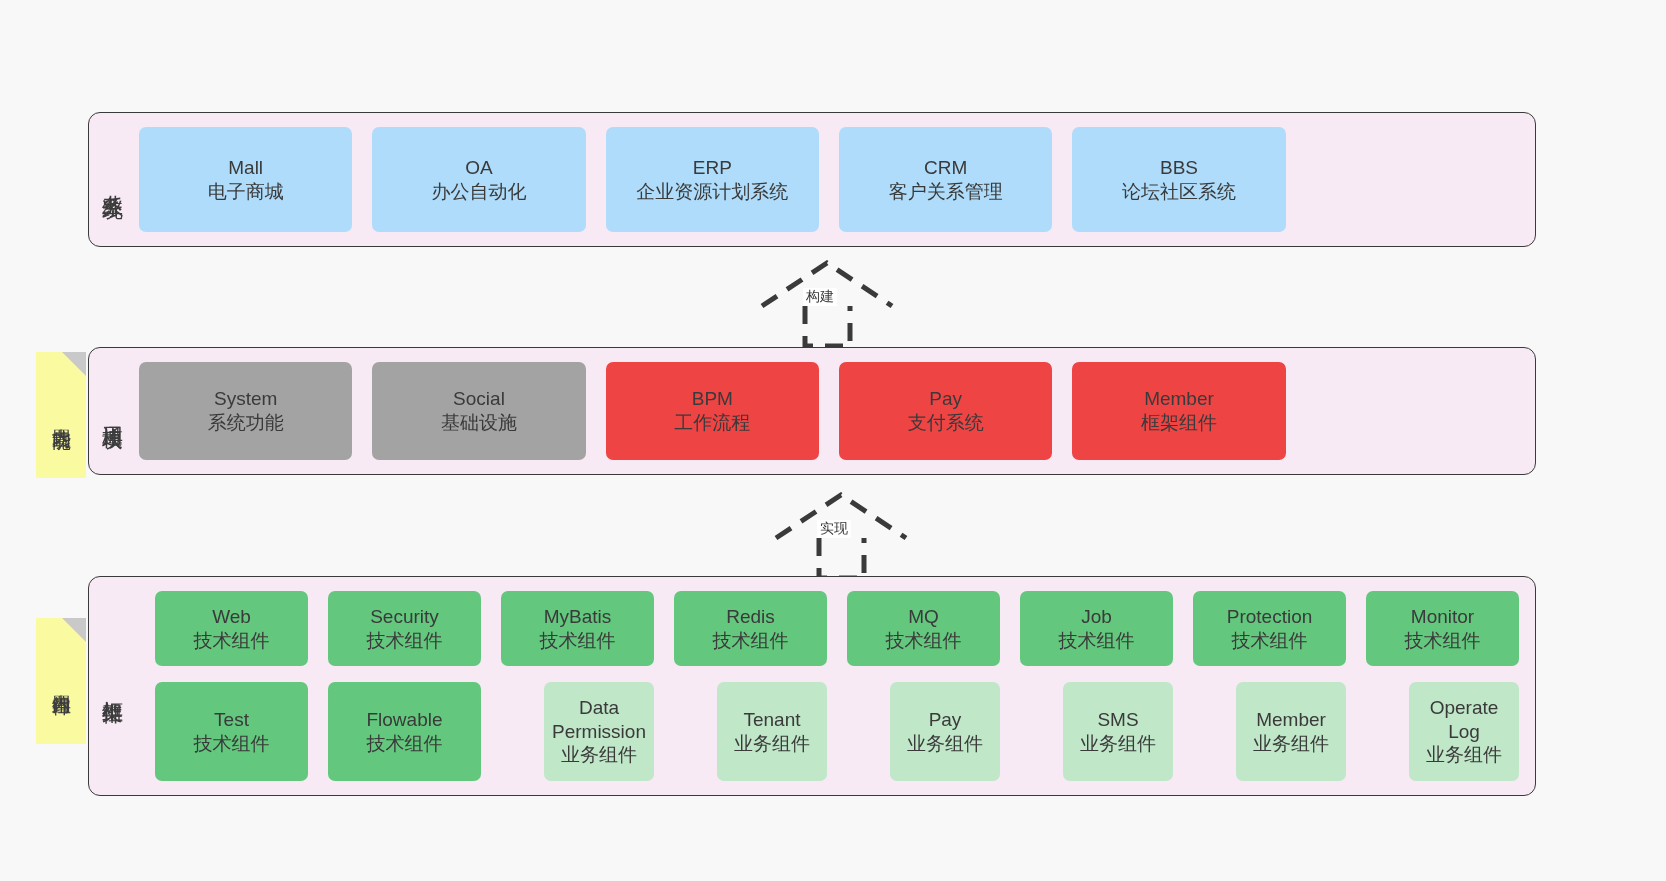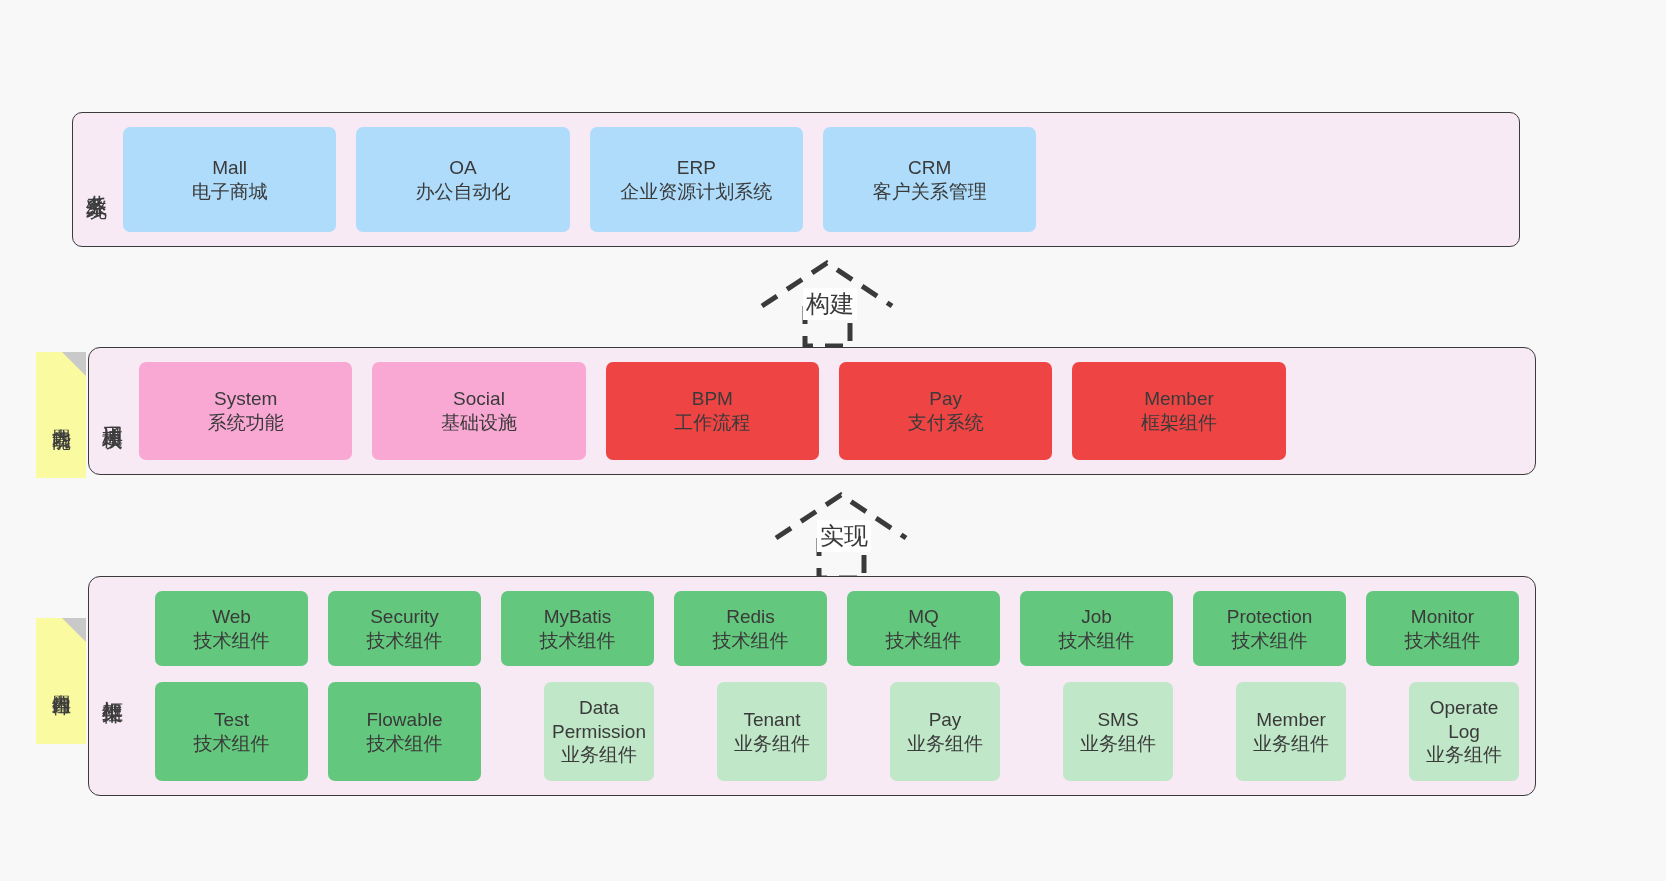--- a/index.html
+++ b/index.html
@@ -73,21 +73,21 @@
     color: #3A3A3A;
     padding: 4px 6px;
     box-sizing: border-box;
     user-select: none;
   }
   .card .en  { display: block; }
   .card .cn  { display: block; }
 
   
   .c-blue        { background: #AEDCFA; }
-  .c-red         { background: #f9a8d4; }
+  .c-red         { background: #a3a3a3; }
   .c-pink        { background: #ef4444; }
   .c-green       { background: #63C77D; }
   .c-lightgreen  { background: #BFE7C8; margin-left: 43px; }
 
   
   .note {
     position: absolute;
     background: #FAFAA0;
     color: #3C3C3C;
     font-size: 19px;
@@ -111,51 +111,55 @@
     border-left: 24px solid transparent;
   }
 
   
   .arrow-wrap {
     position: absolute;
   }
   .arrow-wrap svg { display: block; overflow: visible; }
   .arrow-label {
     position: absolute;
-    font-size: 24px;
+    font-size: 14px;
     color: #3A3A3A;
     background: #FFFFFF;
     padding: 0 3px;
     white-space: nowrap;
     user-select: none;
   }
 </style>
 </head>
 <body>
 
 <div id="canvas">
 
-  <div class="layer" id="layer-business" style="left:72px; top:112px; width:1448px; height:135px;border-radius:10px;">
+  <div class="layer" id="layer-business" style="left:88px; top:112px; width:1448px; height:135px;">
     <div class="layer-title">业务系统</div>
     <div class="cards cols6">
       <div class="card c-blue">
         <span class="en">Mall</span>
         <span class="cn">电子商城</span>
       </div>
       <div class="card c-blue">
         <span class="en">OA</span>
         <span class="cn">办公自动化</span>
       </div>
       <div class="card c-blue">
         <span class="en">ERP</span>
         <span class="cn">企业资源计划系统</span>
       </div>
       <div class="card c-blue">
         <span class="en">CRM</span>
         <span class="cn">客户关系管理</span>
+      </div>
+      <div class="card c-blue">
+        <span class="en">BBS</span>
+        <span class="cn">论坛社区系统</span>
       </div>
     </div>
   </div>
 
   <div class="arrow-wrap" style="left:757px; top:258px; width:140px; height:90px;">
     <svg width="140" height="90" viewBox="0 0 140 90">
       <path d="M 5 48 L 70 5 L 135 48" fill="none" stroke="#3A3A3A" stroke-width="5" stroke-dasharray="18,12" stroke-linecap="butt"></path>
       <path d="M 48 48 L 48 88 L 93 88 L 93 48" fill="none" stroke="#3A3A3A" stroke-width="5" stroke-dasharray="18,12" stroke-linecap="butt"></path>
     </svg>
     <div class="arrow-label" style="left:46px; top:30px;">构建</div>

